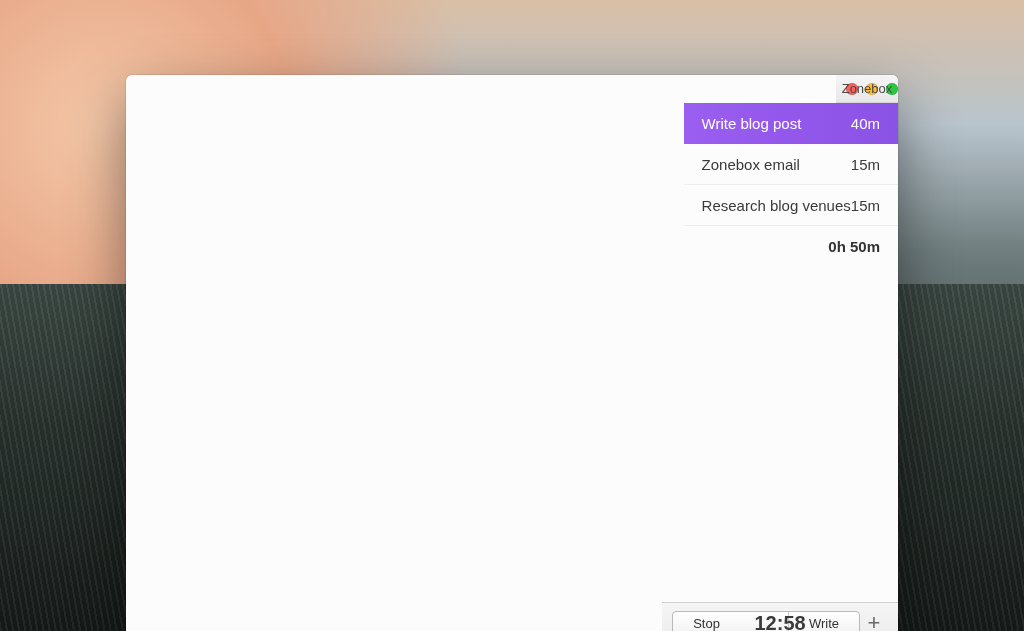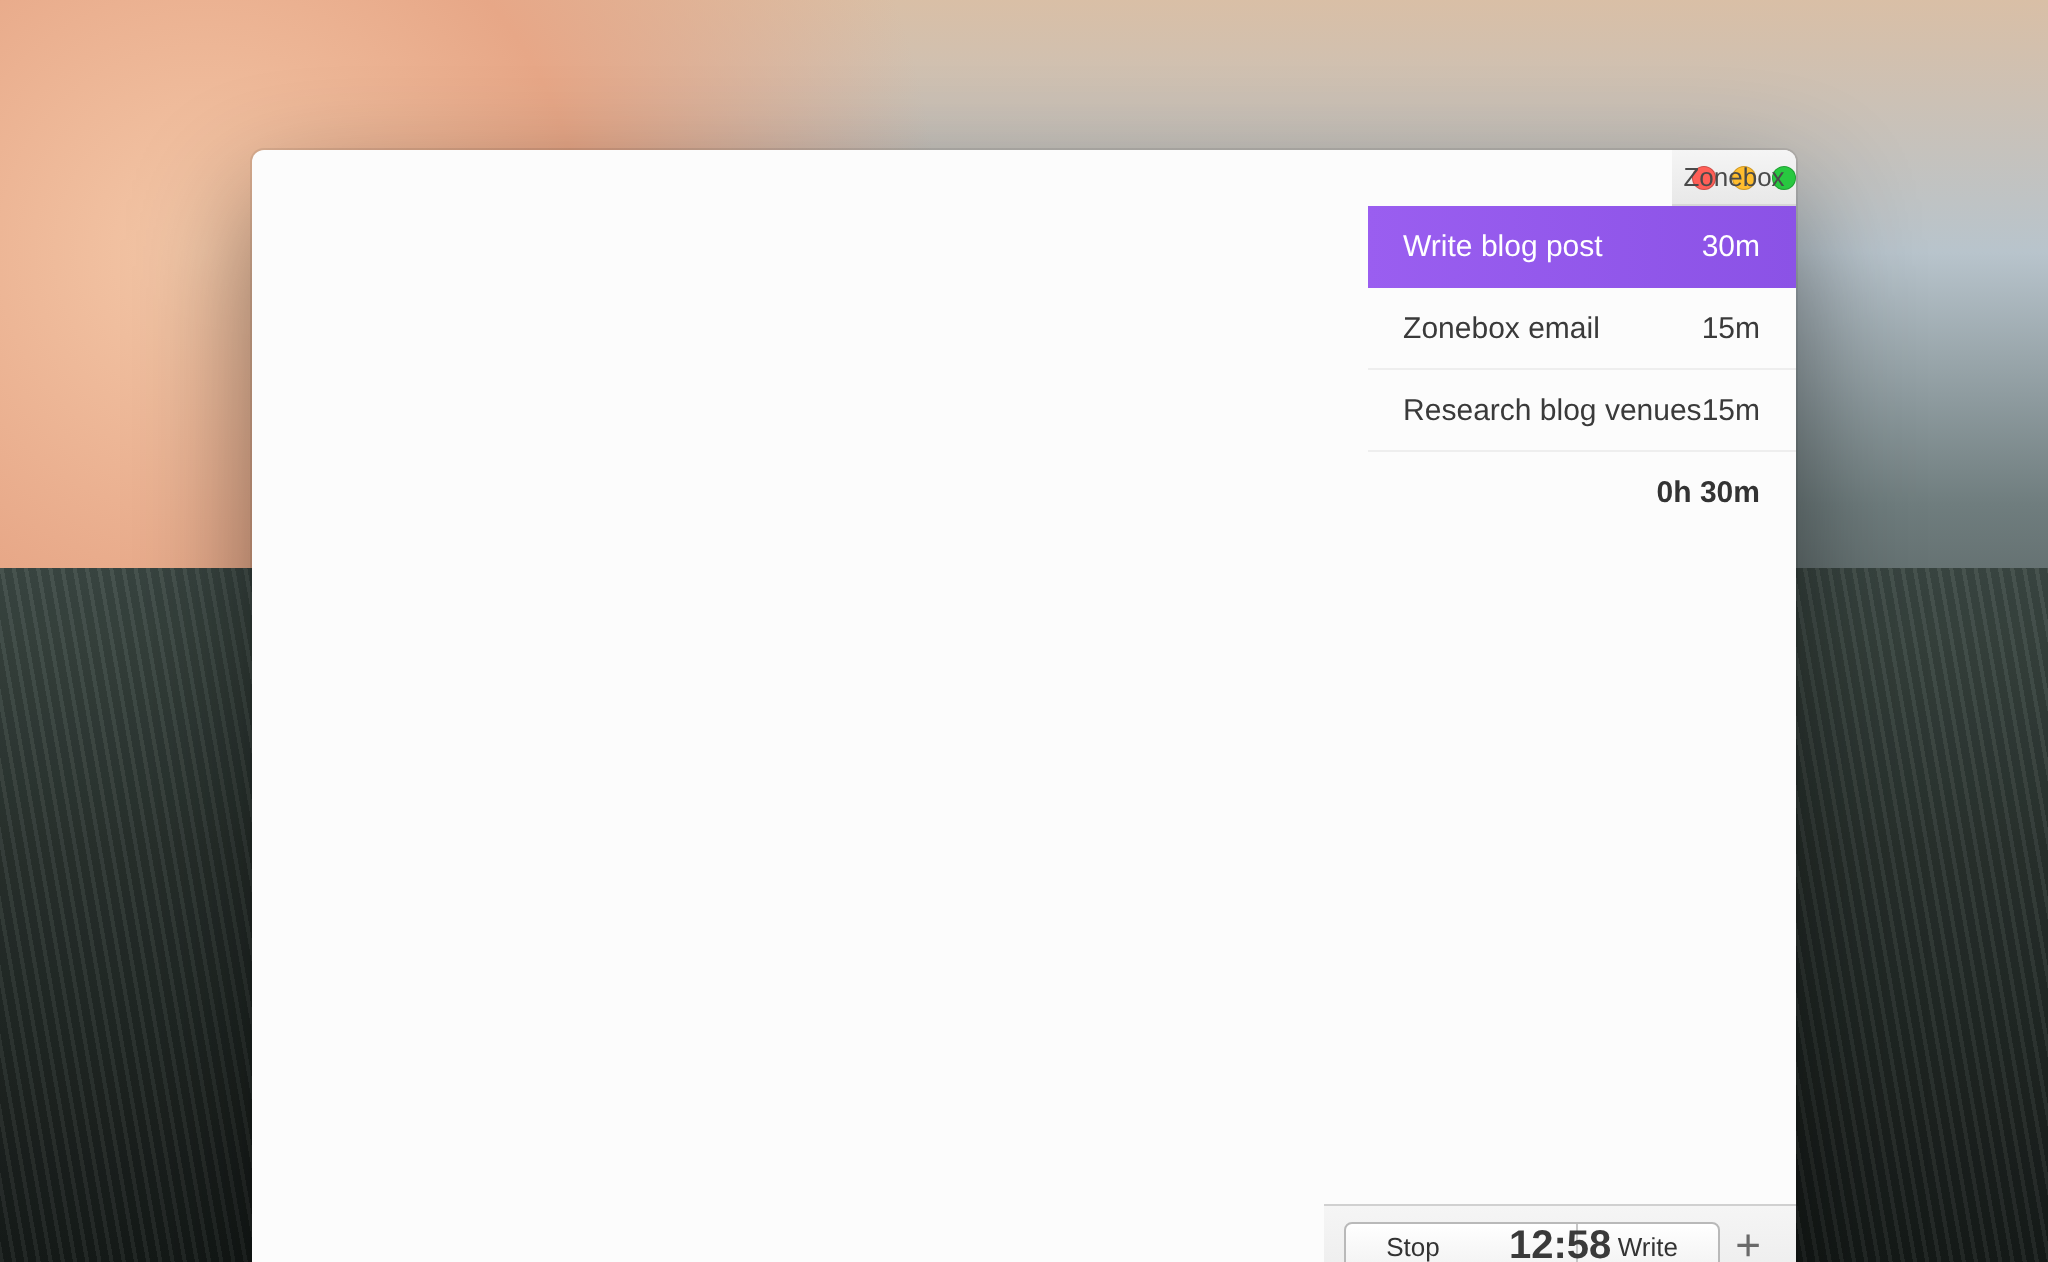--- a/index.html
+++ b/index.html
@@ -182,32 +182,32 @@
         <span class="tl-close"></span>
         <span class="tl-min"></span>
         <span class="tl-zoom"></span>
       </div>
       <div class="titlebar-title">Zonebox</div>
     </div>
 
     <div class="task-list">
       <div class="task-row active">
         <span>Write blog post</span>
-        <span class="task-duration">30m</span>
+        <span class="task-duration">40m</span>
       </div>
       <div class="task-row">
         <span>Zonebox email</span>
         <span class="task-duration">15m</span>
       </div>
       <div class="task-row">
         <span>Research blog venues</span>
         <span class="task-duration">15m</span>
       </div>
       <div class="summary-row">
-        <span>0h 30m</span>
+        <span>0h 50m</span>
       </div>
       <div class="list-spacer"></div>
     </div>
 
     <div class="progress-track">
       <div class="progress-fill" style="width:75%"></div>
     </div>
 
     <div class="toolbar">
       <div class="segment">

